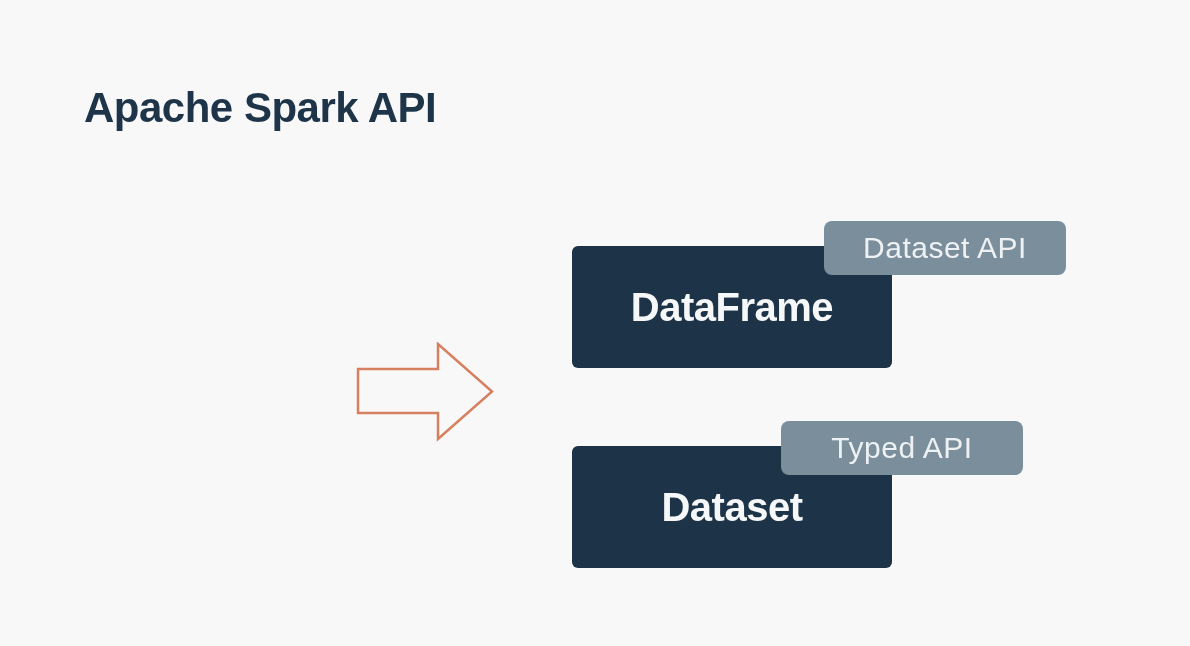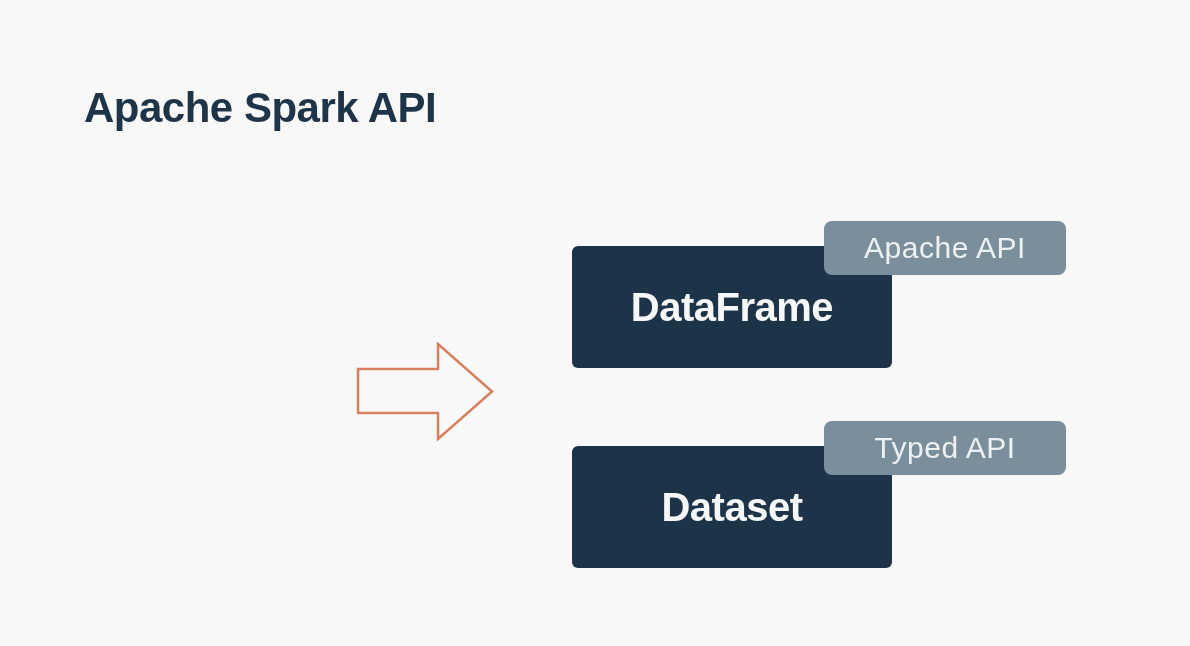--- a/index.html
+++ b/index.html
@@ -56,21 +56,21 @@
     z-index: 2;
   }
   .badge .badge-label {
     color: var(--badge-text, #eef1f3);
     font-size: 30px;
     font-weight: 400;
     letter-spacing: 0.5px;
     white-space: nowrap;
   }
   .badge-untyped { left: 824px; top: 221px; }
-  .badge-typed   { left: 824px; top: 421px; justify-content: center; }
+  .badge-typed   { left: 781px; top: 421px; justify-content: center; }
   .arrow {
     position: absolute;
     left: 356px;
     top: 342px;
     width: 139px;
     height: 100px;
   }
   .arrow svg { display: block; width: 100%; height: 100%; }
   .arrow polygon {
     fill: none;
@@ -91,21 +91,21 @@
     <svg viewBox="0 0 139 100" xmlns="http://www.w3.org/2000/svg" aria-hidden="true">
       <polygon points="2,27 82,27 82,2 136,49.5 82,97 82,71 2,71"></polygon>
     </svg>
   </div>
 
   <div class="node node-dataframe">
     <span class="node-label">DataFrame</span>
   </div>
 
   <div class="badge badge-untyped">
-    <span class="badge-label">Apache API</span>
+    <span class="badge-label">Dataset API</span>
   </div>
 
   <div class="node node-dataset">
     <span class="node-label">Dataset</span>
   </div>
 
   <div class="badge badge-typed">
     <span class="badge-label">Typed API</span>
   </div>
 

